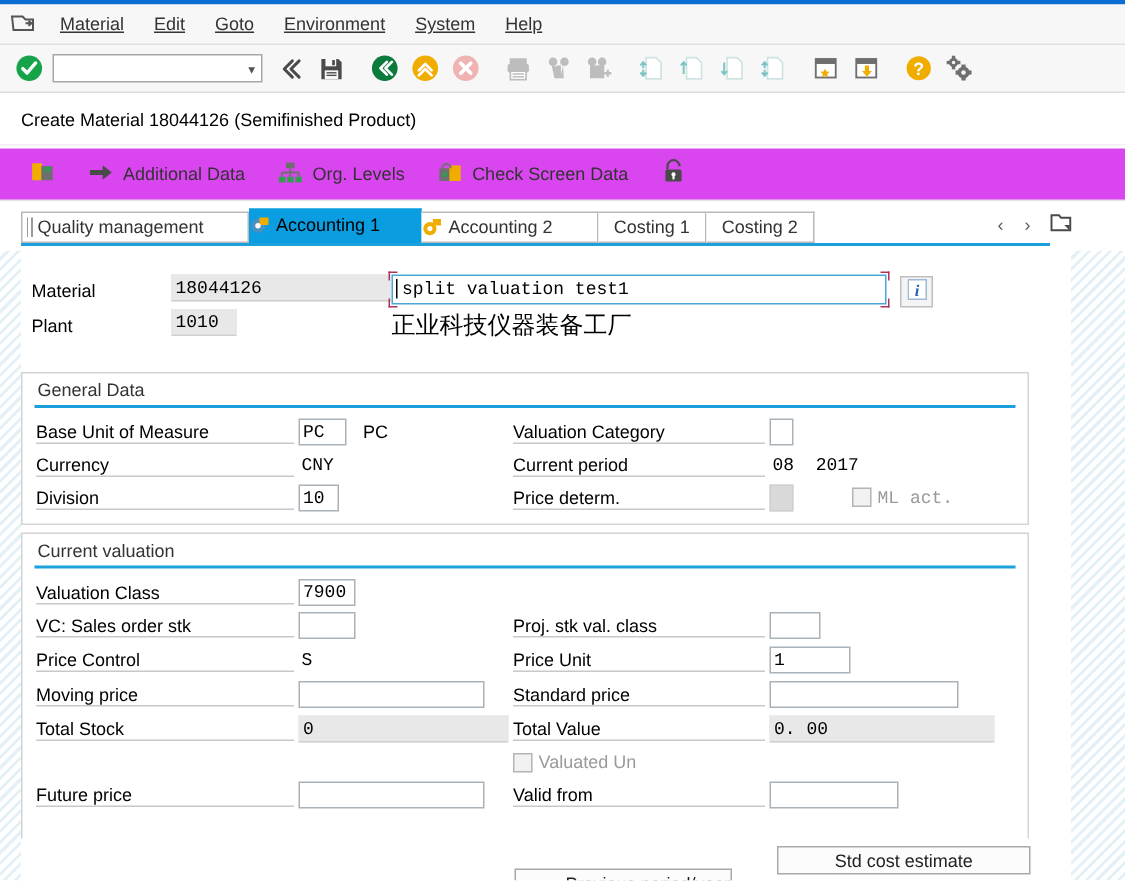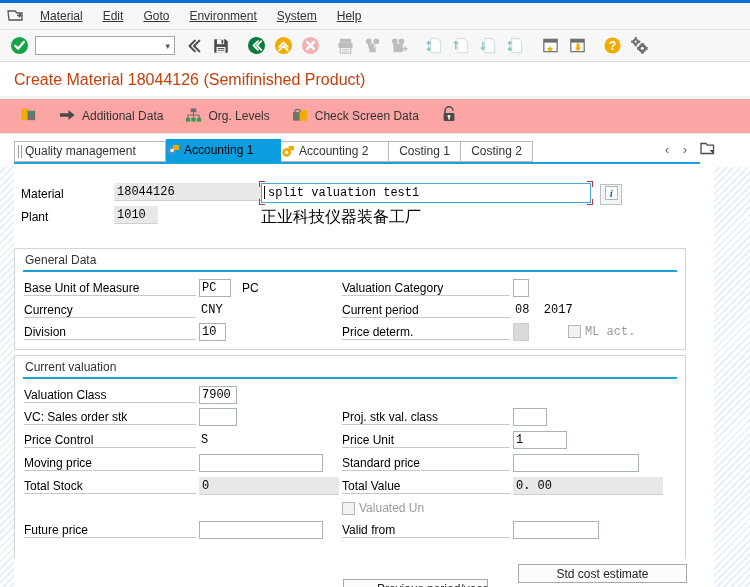--- a/index.html
+++ b/index.html
@@ -28,24 +28,24 @@
   .tb-btn{width:26px;height:26px;display:flex;align-items:center;justify-content:center;margin-right:1px;}
   .cmdfield{width:140px;height:19px;border:1px solid #a6a6a6;background:#fff;margin:0 6px 0 2px;
             display:flex;align-items:center;justify-content:flex-end;padding-right:4px;box-sizing:border-box;}
   .cmdfield .caret{font-size:9px;color:#555;}
   .tb-sep{width:8px;}
 
   
   .titlebar{position:absolute;left:0;top:63px;width:750px;height:34px;background:#fff;
             display:flex;align-items:center;padding-left:14px;box-sizing:border-box;
             border-bottom:1px solid #f0f0f0;}
-  .titlebar .t{font-size:16px;color:#c2410c;}
-
-  
-  .apptoolbar{position:absolute;left:0;top:99px;width:750px;height:35px;background:#fca5a5;
+  .titlebar .t{font-size:12px;color:#000000;}
+
+  
+  .apptoolbar{position:absolute;left:0;top:99px;width:750px;height:35px;background:#d946ef;
               display:flex;align-items:center;padding-left:14px;box-sizing:border-box;
               border-bottom:1px solid #e3e3e3;}
   .app-btn{display:flex;align-items:center;height:26px;padding:0 6px;margin-right:10px;cursor:default;}
   .app-btn .lbl{font-size:12px;color:#333;margin-left:6px;}
 
   
   .tabstrip{position:absolute;left:0;top:135px;width:750px;height:30px;background:#fff;}
   .tabs{position:absolute;left:14px;top:4px;display:flex;align-items:flex-end;height:23px;}
   .tab{height:21px;line-height:21px;border:1px solid #b9b9b9;border-left:none;background:#fff;
        padding:0 0;font-size:12px;color:#333;display:flex;align-items:center;box-sizing:border-box;}
@@ -355,21 +355,21 @@
         <span class="tabicon">
           <svg width="14" height="13" viewBox="0 0 14 13">
             <circle cx="6" cy="6.5" r="4.6" fill="#4a90c2"></circle>
             <path d="M7 1 h6 v5 h-6 z" fill="#f0ad00"></path>
             <circle cx="6" cy="6.5" r="1.8" fill="#fff"></circle>
           </svg>
         </span>
         <span>Accounting 1</span>
       </div>
 
-      <div class="tab" style="width:108px;align-items:center;">
+      <div class="tab" style="width:118px;align-items:center;">
         <span class="tabicon">
           <svg width="14" height="13" viewBox="0 0 14 13">
             <circle cx="5.6" cy="7.4" r="4.4" fill="#f0ad00"></circle>
             <circle cx="5.6" cy="7.4" r="1.7" fill="#fff"></circle>
             <path d="M7.6 1 h5.4 v4.4 h-5.4 z" fill="#f0ad00"></path>
           </svg>
         </span>
         <span>Accounting 2</span>
       </div>
 

